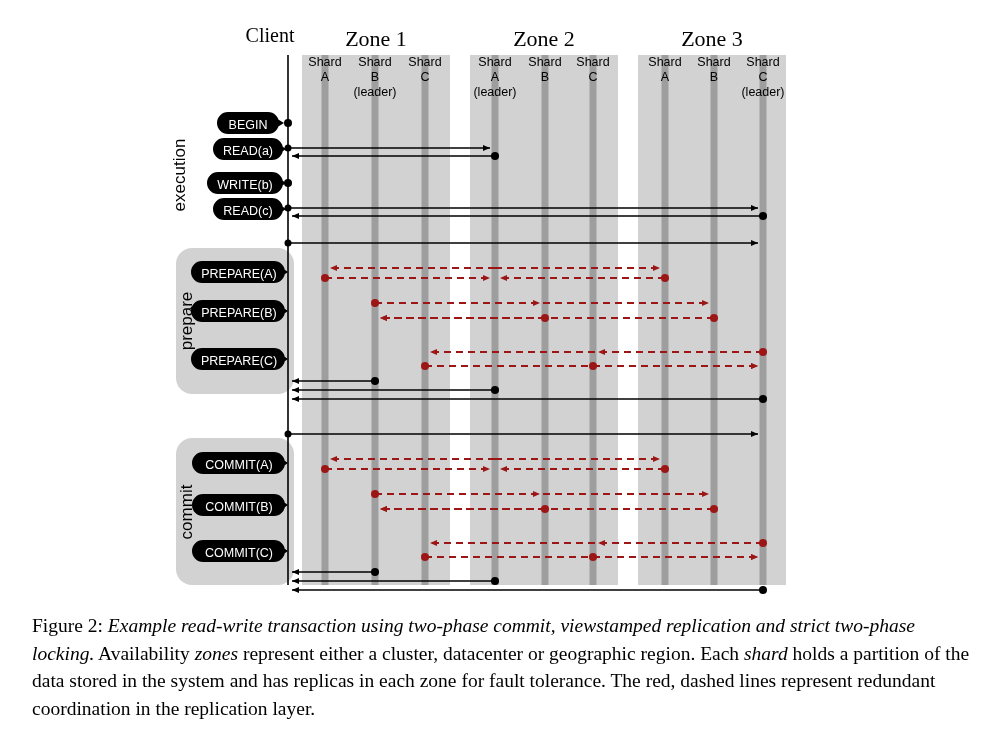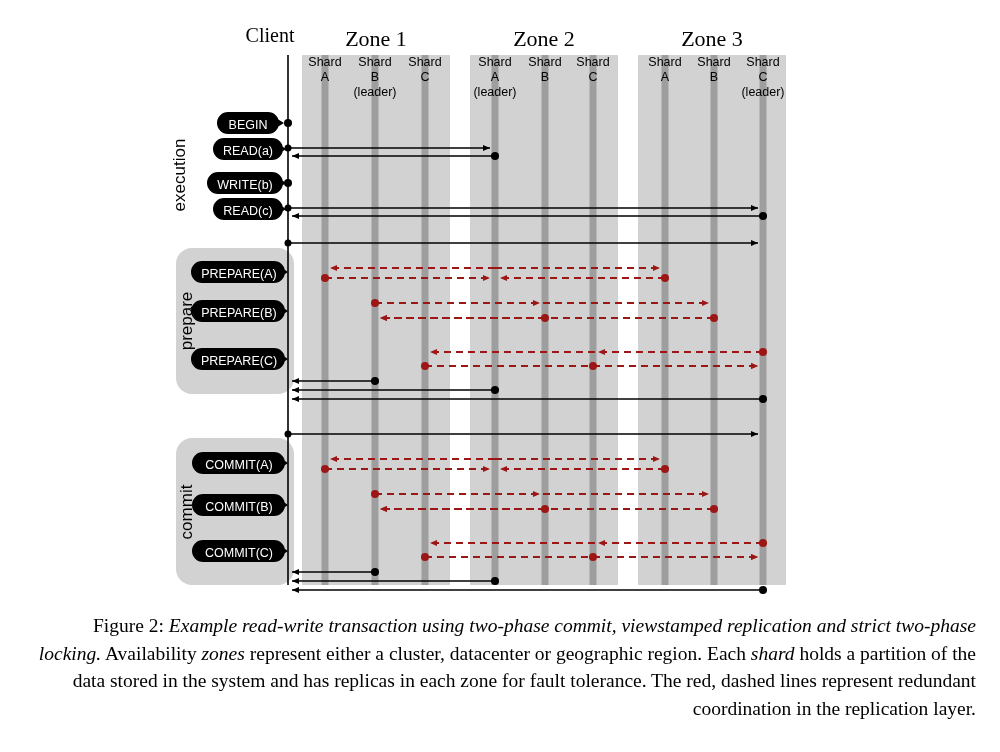--- a/index.html
+++ b/index.html
@@ -23,21 +23,21 @@
     height: 610px;
   }
   #caption {
     position: absolute;
     left: 32px;
     top: 612px;
     width: 944px;
     font-family: "Liberation Serif", serif;
     font-size: 19.5px;
     line-height: 1.42;
-    text-align: right;
+    text-align: left;
   }
   #caption .lbl { font-style: normal; }
   #caption .it { font-style: italic; }
 </style>
 </head>
 <body>
 
 <div id="figure">
   <svg width="1000" height="610" viewBox="0 0 1000 610" xmlns="http://www.w3.org/2000/svg">
     <defs>

